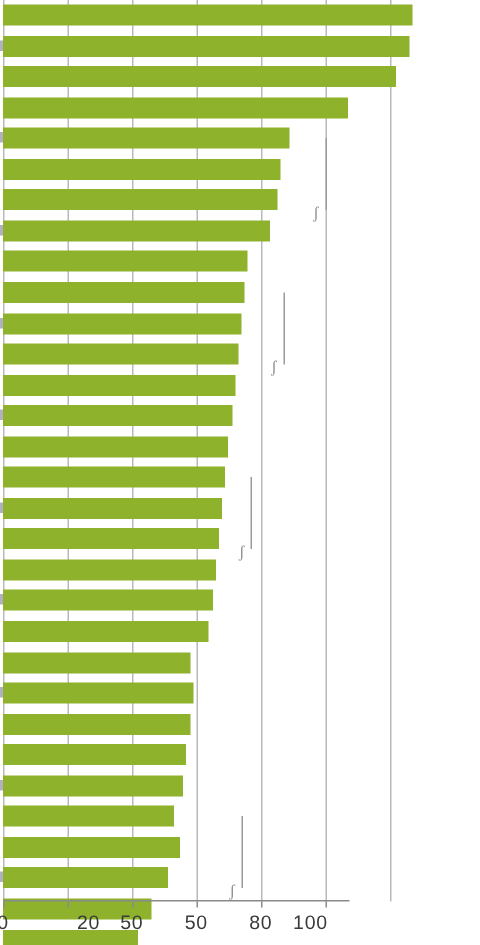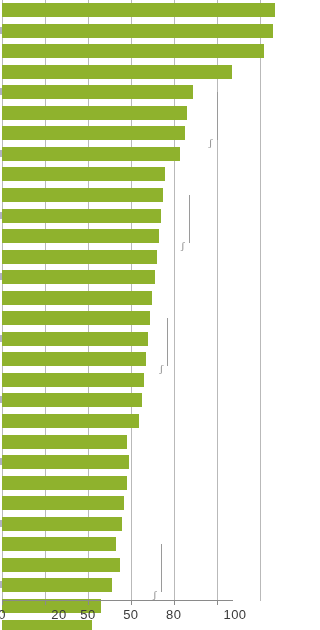--- a/index.html
+++ b/index.html
@@ -263,16 +263,16 @@
       <div class="tick-label" style="left: 2px;">0</div>
       <div class="tick-mark" style="left: 44.96px;"></div>
       <div class="tick-label" style="left: 59px;">20</div>
       <div class="tick-mark" style="left: 87.92px;"></div>
       <div class="tick-label" style="left: 87.92px;">50</div>
       <div class="tick-mark" style="left: 130.88px;"></div>
       <div class="tick-label" style="left: 130.88px;">50</div>
       <div class="tick-mark" style="left: 173.84px;"></div>
       <div class="tick-label" style="left: 173.84px; text-align: right;">80</div>
       <div class="tick-mark" style="left: 216.8px;"></div>
-      <div class="tick-label" style="left: 235px;">100</div>
+      <div class="tick-label" style="left: 207px;">100</div>
     </div>
 
 </div>
 
 </body></html>

